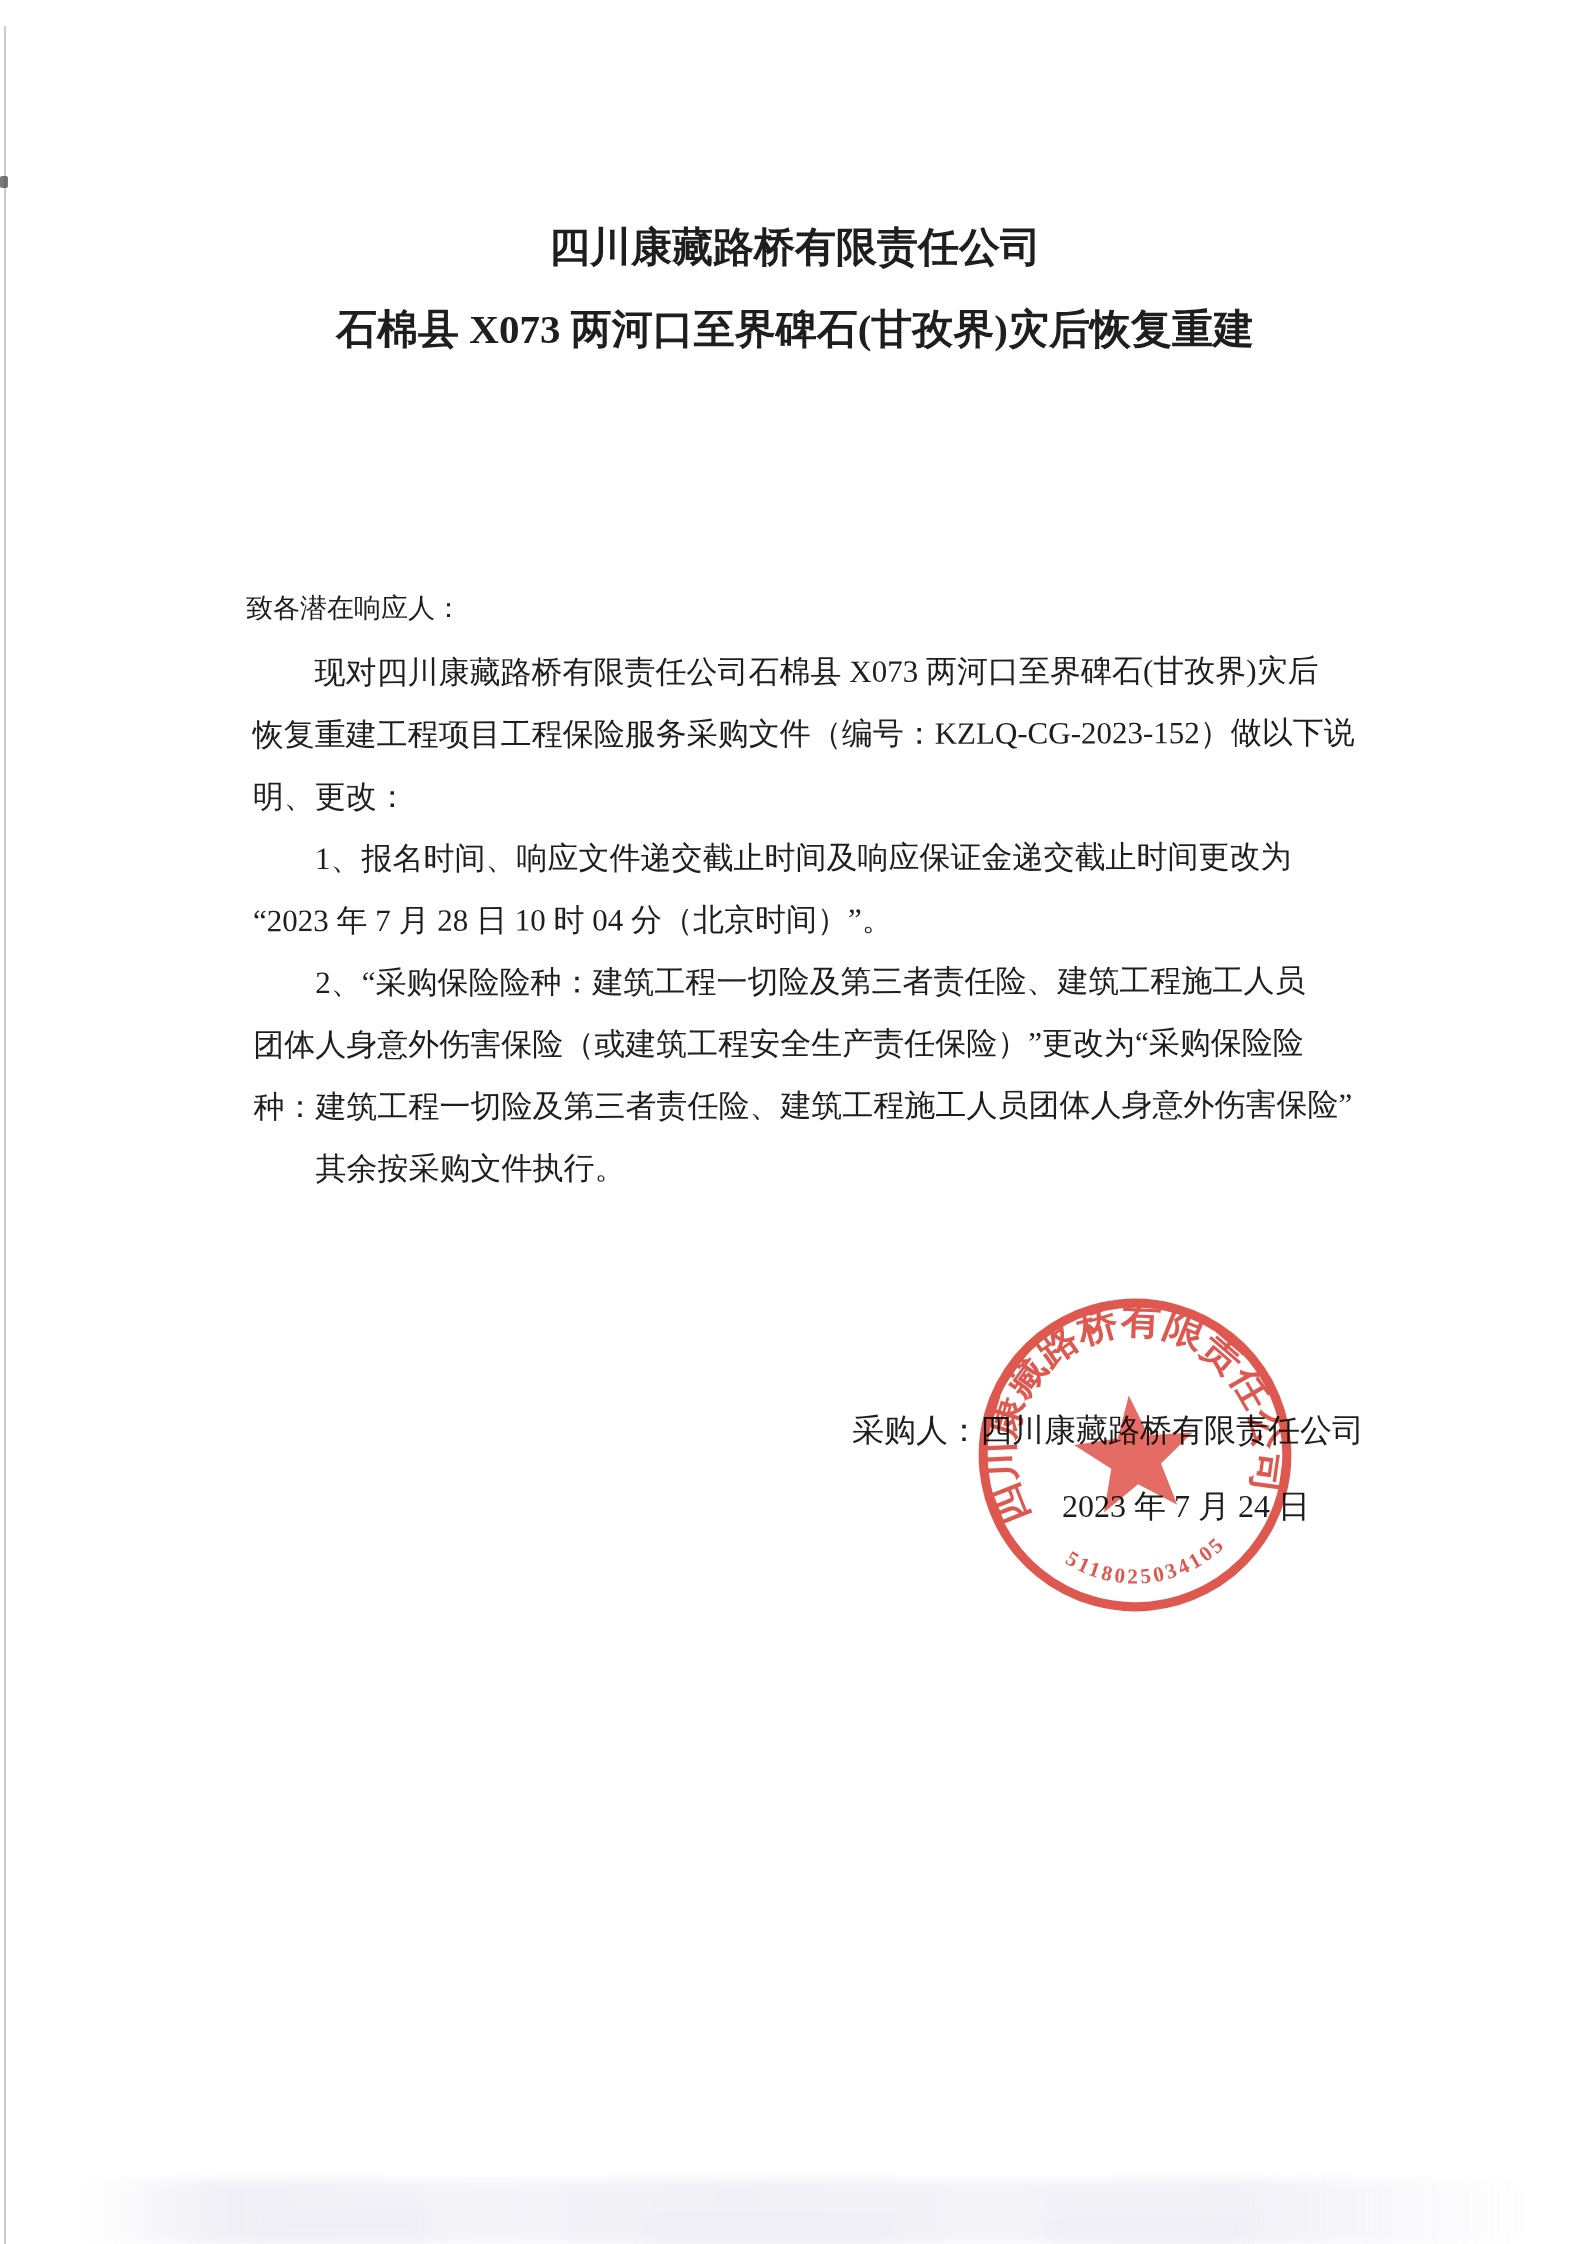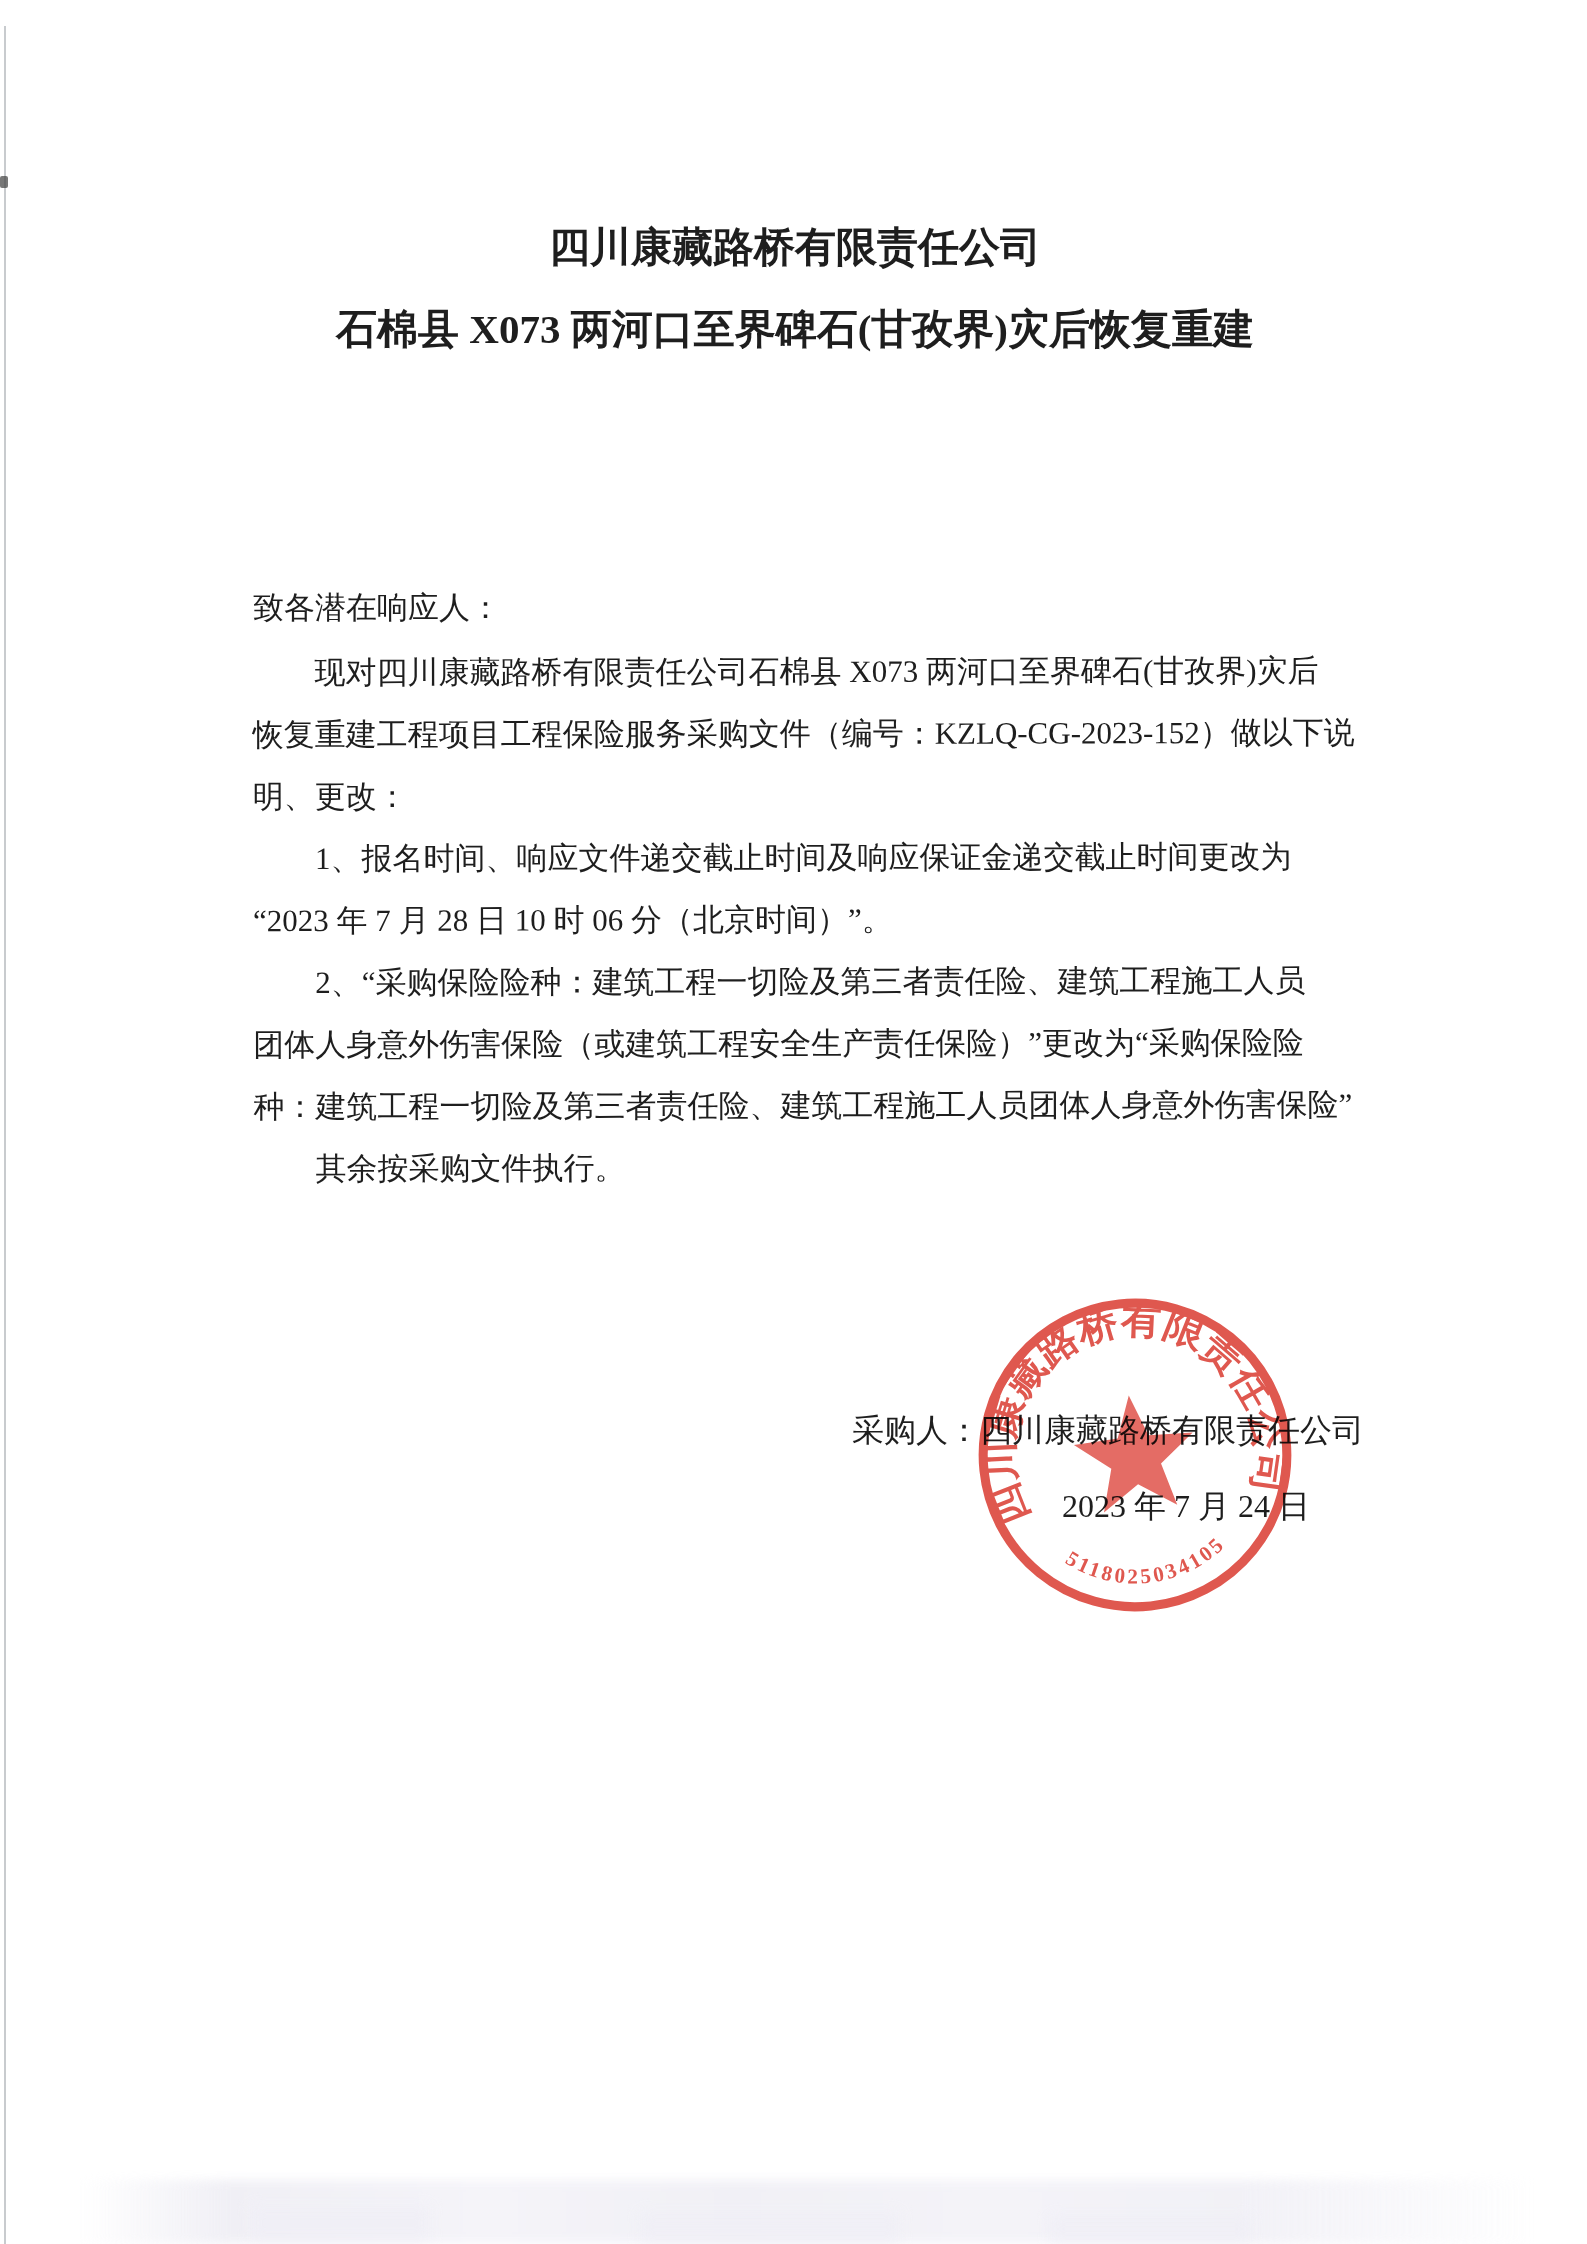--- a/index.html
+++ b/index.html
@@ -13,21 +13,21 @@
   .scan-edge-left{position:absolute;left:4px;top:26px;bottom:0;width:2px;background:#9aa0a6;opacity:.55}
   .scan-nub{position:absolute;left:0;top:176px;width:8px;height:12px;background:#4a4a4a;opacity:.75;border-radius:2px}
   .bleed-band{position:absolute;bottom:0;left:80px;right:50px;height:64px;opacity:.8;filter:blur(5px);
     background:linear-gradient(90deg,transparent 0%,#edecf3 10%,#f3f2f8 28%,#eeedf4 45%,#f2f1f7 62%,#efeef5 80%,transparent 100%);}
   .bleed-blob{position:absolute;background:#f0eff6;filter:blur(7px);opacity:.85}
 
   
   .title-block{position:absolute;left:240px;top:206px;width:1110px;text-align:center;font-weight:bold;font-size:41px}
   .title-line{height:82px;line-height:82px;white-space:nowrap}
 
-  .salutation{position:absolute;left:253px;top:586px;font-size:31px;line-height:44px;white-space:nowrap}
+  .salutation{position:absolute;left:246px;top:586px;font-size:27px;line-height:44px;white-space:nowrap}
 
   .body-block{position:absolute;left:253px;top:641px;width:1112px;font-size:31px;transform:rotate(-0.12deg)}
   .body-line{height:62px;line-height:62px;white-space:nowrap}
   .body-line.indent{text-indent:62px}
   .u{text-underline-offset:8px;text-decoration-thickness:2px}
 
   .buyer-line{position:absolute;left:852px;top:1408px;font-size:32px;line-height:44px;white-space:nowrap}
   .date-line{position:absolute;left:1062px;top:1484px;font-size:32px;line-height:44px;white-space:nowrap}
 
   
@@ -53,21 +53,21 @@
     <div class="title-line">石棉县 X073 两河口至界碑石(甘孜界)灾后恢复重建</div>
   </div>
 
 <div class="salutation">致各潜在响应人：</div>
 
 <div class="body-block">
     <div class="body-line indent"><span>现对四川康藏路桥有限责任公司石棉县 X073 两河口至界碑石(甘孜界)灾后</span></div>
     <div class="body-line"><span>恢复重建工程项目工程保险服务采购文件（编号：KZLQ-CG-2023-152）做以下说</span></div>
     <div class="body-line"><span>明、更改：</span></div>
     <div class="body-line indent"><span>1、报名时间、响应文件递交截止时间及响应保证金递交截止时间更改为</span></div>
-    <div class="body-line"><span>“</span><span class="u">2023</span><span> 年 </span><span class="u">7</span><span> 月 </span><span class="u">28</span><span> 日 </span><span class="u">10</span><span> 时 </span><span class="u">06</span><span> 分（北京时间）”。</span></div>
+    <div class="body-line"><span>“</span><span class="u">2023</span><span> 年 </span><span class="u">7</span><span> 月 </span><span class="u">28</span><span> 日 </span><span class="u">10</span><span> 时 </span><span class="u">04</span><span> 分（北京时间）”。</span></div>
     <div class="body-line indent"><span>2、“采购保险险种：建筑工程一切险及第三者责任险、建筑工程施工人员</span></div>
     <div class="body-line"><span>团体人身意外伤害保险（或建筑工程安全生产责任保险）”更改为“采购保险险</span></div>
     <div class="body-line"><span>种：建筑工程一切险及第三者责任险、建筑工程施工人员团体人身意外伤害保险”</span></div>
     <div class="body-line indent"><span>其余按采购文件执行。</span></div>
   </div>
 
 <div class="buyer-line">采购人：四川康藏路桥有限责任公司</div>
 <div class="date-line">2023 年 7 月 24 日</div>
 
 <div class="stamp">

